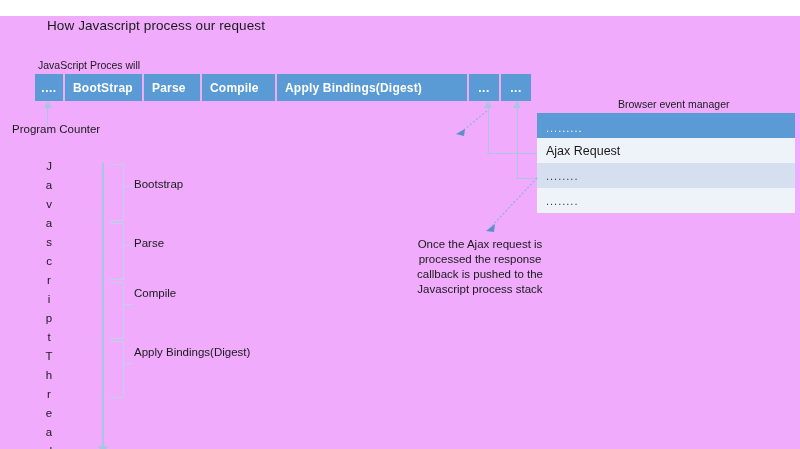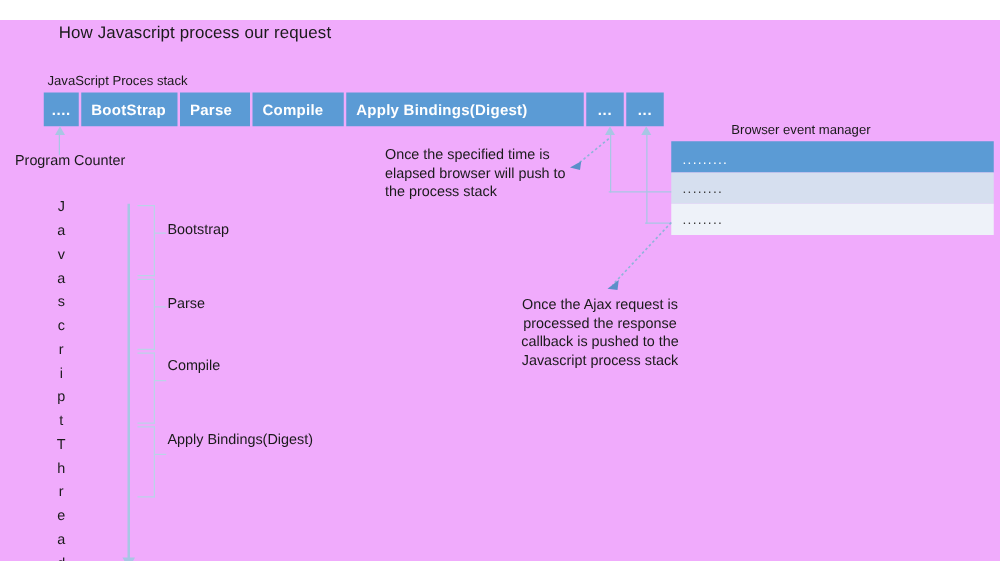--- a/index.html
+++ b/index.html
@@ -34,21 +34,21 @@
   .stack-caption {
     position: absolute;
     left: 38px;
     top: 43px;
     font-size: 10.5px;
     color: #1a1a1a;
     white-space: nowrap;
   }
   .bem-caption {
     position: absolute;
-    left: 585px;
+    left: 618px;
     top: 82px;
     font-size: 10.5px;
     color: #1a1a1a;
     white-space: nowrap;
   }
 
   
   #stack-bar {
     position: absolute;
     left: 35px;
@@ -227,39 +227,40 @@
   
   .dotted-svg { position: absolute; left: 0; top: 0; pointer-events: none; }
 </style>
 </head>
 <body>
 
 <div id="canvas">
 
   <div class="slide-title">How Javascript process our request</div>
 
-  <div class="stack-caption">JavaScript Proces stack</div>
+  <div class="stack-caption">JavaScript Proces will</div>
 
   <div id="stack-bar">
     <div class="stack-cell dots cell-w-dots1">....</div>
     <div class="stack-cell cell-w-boot">BootStrap</div>
     <div class="stack-cell cell-w-parse">Parse</div>
     <div class="stack-cell cell-w-comp">Compile</div>
     <div class="stack-cell cell-w-apply">Apply Bindings(Digest)</div>
     <div class="stack-cell dots cell-w-d2">...</div>
     <div class="stack-cell dots cell-w-d3">...</div>
   </div>
 
   <div id="pc-head"></div>
   <div id="pc-line"></div>
   <div id="pc-label">Program Counter</div>
 
   <div class="bem-caption">Browser event manager</div>
   <div id="bem-table">
     <div class="bem-row header">.........</div>
+    <div class="bem-row plain">Ajax Request</div>
     <div class="bem-row shade dots">........</div>
     <div class="bem-row plain dots">........</div>
   </div>
 
   <div class="up-head" style="left:484px; top:85px;"></div>
   <div class="up-line" style="left:487.5px; top:91px; height:47px;"></div>
   <div class="h-line" style="left:487px; top:137px; width:50px;"></div>
 
   <div class="up-head" style="left:513px; top:85px;"></div>
   <div class="up-line" style="left:516.5px; top:91px; height:72px;"></div>
@@ -267,21 +268,20 @@
 
   <svg class="dotted-svg" width="800" height="449">
 
     <line x1="487" y1="95" x2="460" y2="117" stroke="#8FB4DA" stroke-width="1.3" stroke-dasharray="2,2"></line>
     <polygon points="456,118 465,113 464,120" fill="#5B8FC9"></polygon>
 
     <line x1="537" y1="162" x2="490" y2="212" stroke="#8FB4DA" stroke-width="1.3" stroke-dasharray="2,2"></line>
     <polygon points="486,215 495,208 494,216" fill="#5B8FC9"></polygon>
   </svg>
 
-  <div class="note" id="note-timeout">Once the specified time is elapsed browser will push to the process stack</div>
   <div class="note" id="note-ajax">Once the Ajax request is processed the response callback is pushed to the Javascript process stack</div>
 
   <div id="thread-letters">
     <div>J</div>
     <div>a</div>
     <div>v</div>
     <div>a</div>
     <div>s</div>
     <div>c</div>
     <div>r</div>

